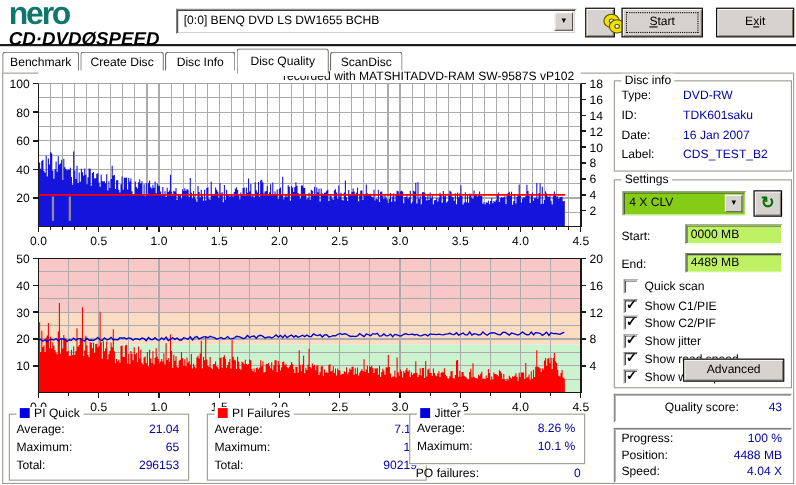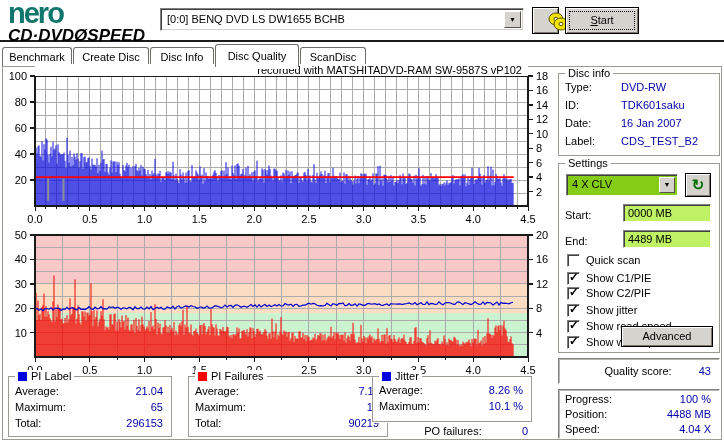--- a/index.html
+++ b/index.html
@@ -79,20 +79,23 @@
       <svg width="25" height="25">
         <ellipse cx="10" cy="11" rx="7" ry="6" fill="#f2e200" stroke="#5a5200"></ellipse>
         <ellipse cx="10" cy="11" rx="2" ry="1.7" fill="#fff" stroke="#5a5200"></ellipse>
         <ellipse cx="15" cy="16" rx="7" ry="6" fill="#f2e200" stroke="#5a5200"></ellipse>
         <ellipse cx="15" cy="16" rx="2" ry="1.7" fill="#fff" stroke="#5a5200"></ellipse>
       </svg>
     </div>
     <div class="btn3d btn-start">
       <div class="focus"></div>
       <span><u>S</u><span>tart</span></span>
+    </div>
+    <div class="btn3d btn-exit">
+      <span>E<u>x</u><span>it</span></span>
     </div>
   </div>
 
   <div class="tabbar">
     <div class="tab" style="left:0; width:70px;">Benchmark</div>
     <div class="tab" style="left:71px; width:76px;">Create Disc</div>
     <div class="tab" style="left:148px; width:64px;">Disc Info</div>
     <div class="tab active" style="left:213px; width:84px;">Disc Quality</div>
     <div class="tab" style="left:298px; width:66px;">ScanDisc</div>
   </div>
@@ -363,37 +366,37 @@
     <div class="rowline" style="top:4px; line-height:16px;text-align:center;"><span>Quality score:</span><span class="val">43</span></div>
   </div>
 
   <div class="sunkenbox" style="left:558px; top:389px; width:162px; height:50px;">
     <div class="rowline" style="top:2px;"><span>Progress:</span><span class="val">100 %</span></div>
     <div class="rowline" style="top:17px;"><span>Position:</span><span class="val">4488 MB</span></div>
     <div class="rowline" style="top:32px;"><span>Speed:</span><span class="val">4.04 X</span></div>
   </div>
 
   <div class="groupbox" style="left:8px; top:376px; width:164px; height:61px;">
-    <span class="gb-legend"><span class="marker" style="background: rgb(0, 0, 224);"></span><span>PI Label</span></span>
+    <span class="gb-legend"><span class="marker" style="background: rgb(0, 0, 224);"></span><span>PI Quick</span></span>
     <div class="rowline" style="top:7px;"><span>Average:</span><span class="val">21.04</span></div>
     <div class="rowline" style="top:23px;"><span>Maximum:</span><span class="val">65</span></div>
     <div class="rowline" style="top:39px;"><span>Total:</span><span class="val">296153</span></div>
   </div>
 
   <div class="groupbox" style="left:188px; top:376px; width:200px; height:61px;">
     <span class="gb-legend"><span class="marker" style="background: rgb(255, 0, 0);"></span><span>PI Failures</span></span>
     <div class="rowline" style="top:7px;"><span>Average:</span><span class="val">7.11</span></div>
     <div class="rowline" style="top:23px;"><span>Maximum:</span><span class="val">19</span></div>
     <div class="rowline" style="top:39px;"><span>Total:</span><span class="val">90219</span></div>
   </div>
 
   <div class="groupbox" style="left:372px; top:376px; width:160px; height:46px;">
     <span class="gb-legend"><span class="marker" style="background: rgb(0, 0, 224);"></span><span>Jitter</span></span>
     <div class="rowline" style="top:6px;"><span>Average:</span><span class="val">8.26 %</span></div>
     <div class="rowline" style="top:22px;"><span>Maximum:</span><span class="val">10.1 %</span></div>
   </div>
 
-  <div class="porow" style="left:378px; top:425px; width:150px;text-align:center;">
+  <div class="porow" style="left:378px; top:425px; width:150px;">
     <span>PO failures:</span>
     <span class="val">0</span>
   </div>
 
 </div>
 
 </body></html>

